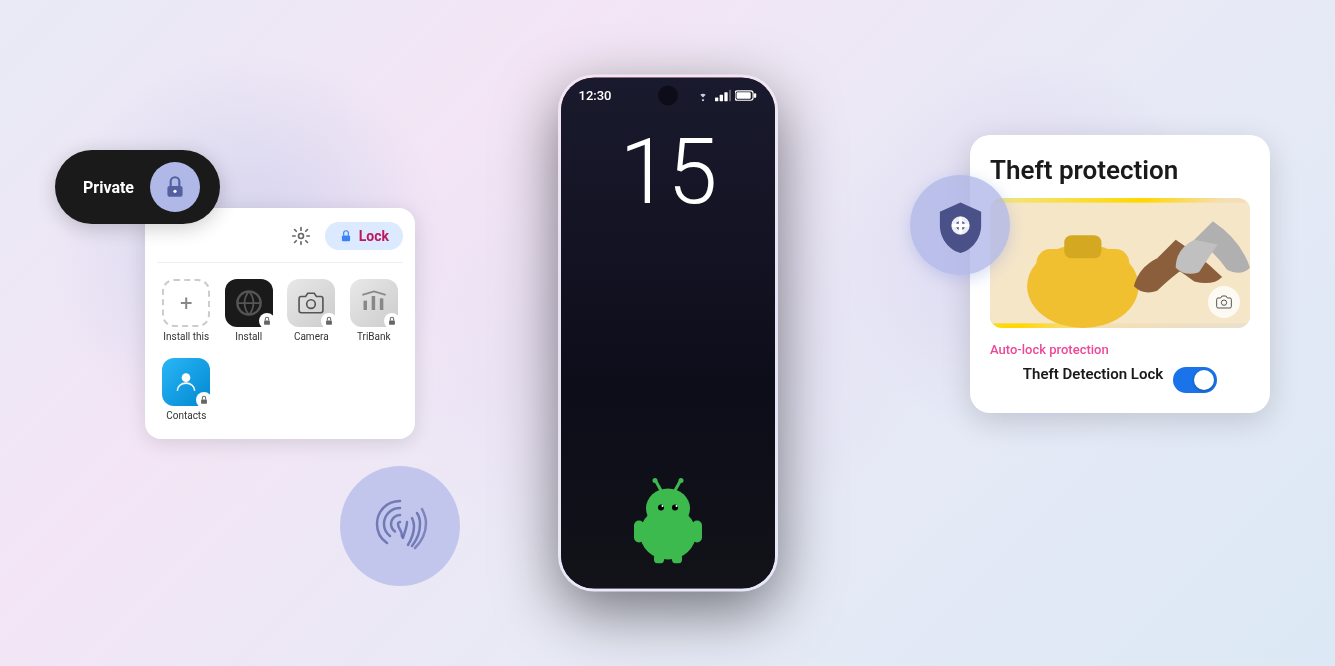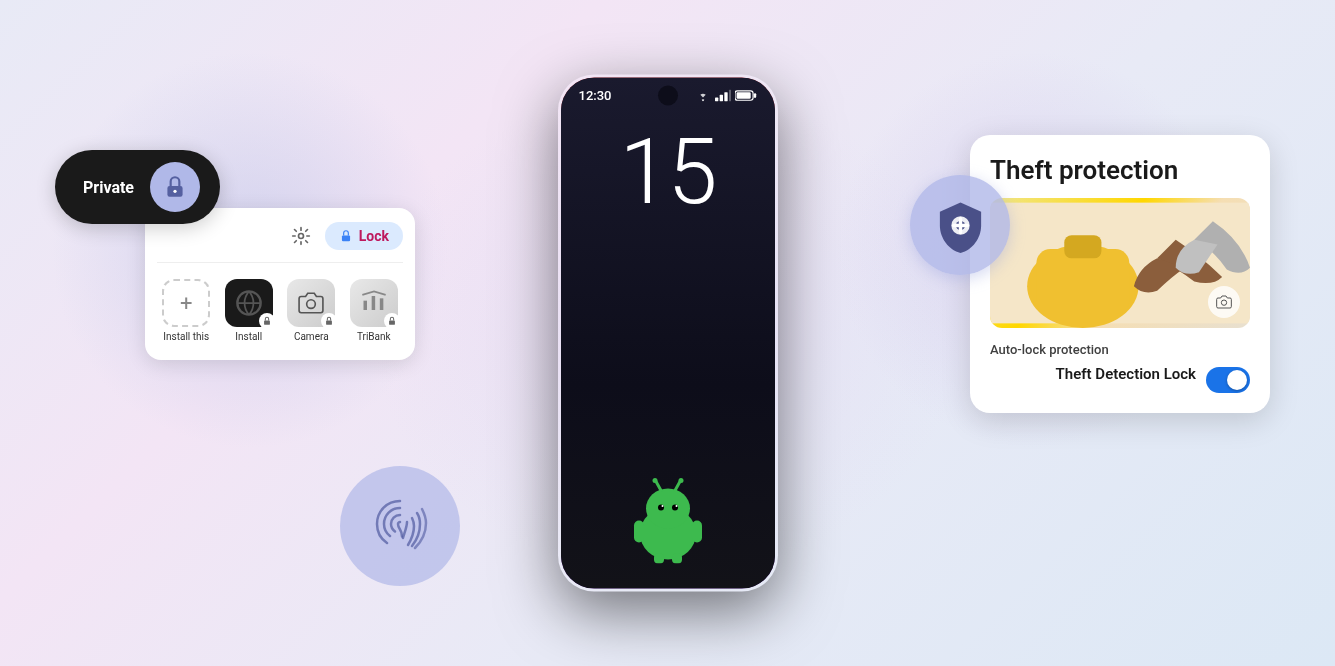--- a/index.html
+++ b/index.html
@@ -314,30 +314,30 @@
       width: 100%;
       height: 130px;
       border-radius: 12px;
       overflow: hidden;
       margin-bottom: 14px;
       background: linear-gradient(135deg, #f0e68c 0%, #ffd700 40%, #f5deb3 60%, #e8e0d0 100%);
       position: relative;
     }
 
     .auto-lock-label {
-      color: #404040;
+      color: #ec4899;
       font-size: 13px;
       font-weight: 500;
       margin-bottom: 8px;
     }
 
     .theft-detection-row {
       display: flex;
       align-items: flex-start;
-      justify-content: flex-end;
+      justify-content: center;
       gap: 10px;
     }
 
     .theft-detection-text h3 {
       font-size: 15px;
       font-weight: 600;
       color: #1a1a1a;
       margin-bottom: 4px;
     }
 
@@ -495,20 +495,37 @@
         <div class="privacy-badge">
           <svg width="10" height="10" viewBox="0 0 24 24" fill="none">
             <rect x="5" y="11" width="14" height="10" rx="2" fill="#666"></rect>
             <path d="M8 11V7a4 4 0 0 1 8 0v4" stroke="#666" stroke-width="2.5" fill="none"></path>
           </svg>
         </div>
       </div>
       <span class="app-label">TriBank</span>
     </div>
 
+    <div class="app-item">
+      <div style="position:relative;">
+        <div style="width:48px;height:48px;background:linear-gradient(135deg,#29b6f6,#0288d1);border-radius:12px;display:flex;align-items:center;justify-content:center;">
+          <svg width="26" height="26" viewBox="0 0 24 24" fill="none">
+            <circle cx="12" cy="8" r="4" fill="white"></circle>
+            <path d="M4 20c0-4 3.6-7 8-7s8 3 8 7" stroke="white" stroke-width="1.5" fill="none"></path>
+          </svg>
+        </div>
+        <div class="privacy-badge">
+          <svg width="10" height="10" viewBox="0 0 24 24" fill="none">
+            <rect x="5" y="11" width="14" height="10" rx="2" fill="#666"></rect>
+            <path d="M8 11V7a4 4 0 0 1 8 0v4" stroke="#666" stroke-width="2.5" fill="none"></path>
+          </svg>
+        </div>
+      </div>
+      <span class="app-label">Contacts</span>
+    </div>
 
 
   </div>
 </div>
 
 <div class="phone-container">
   <div class="phone">
     <div class="phone-inner">
 
       <div class="status-bar">

